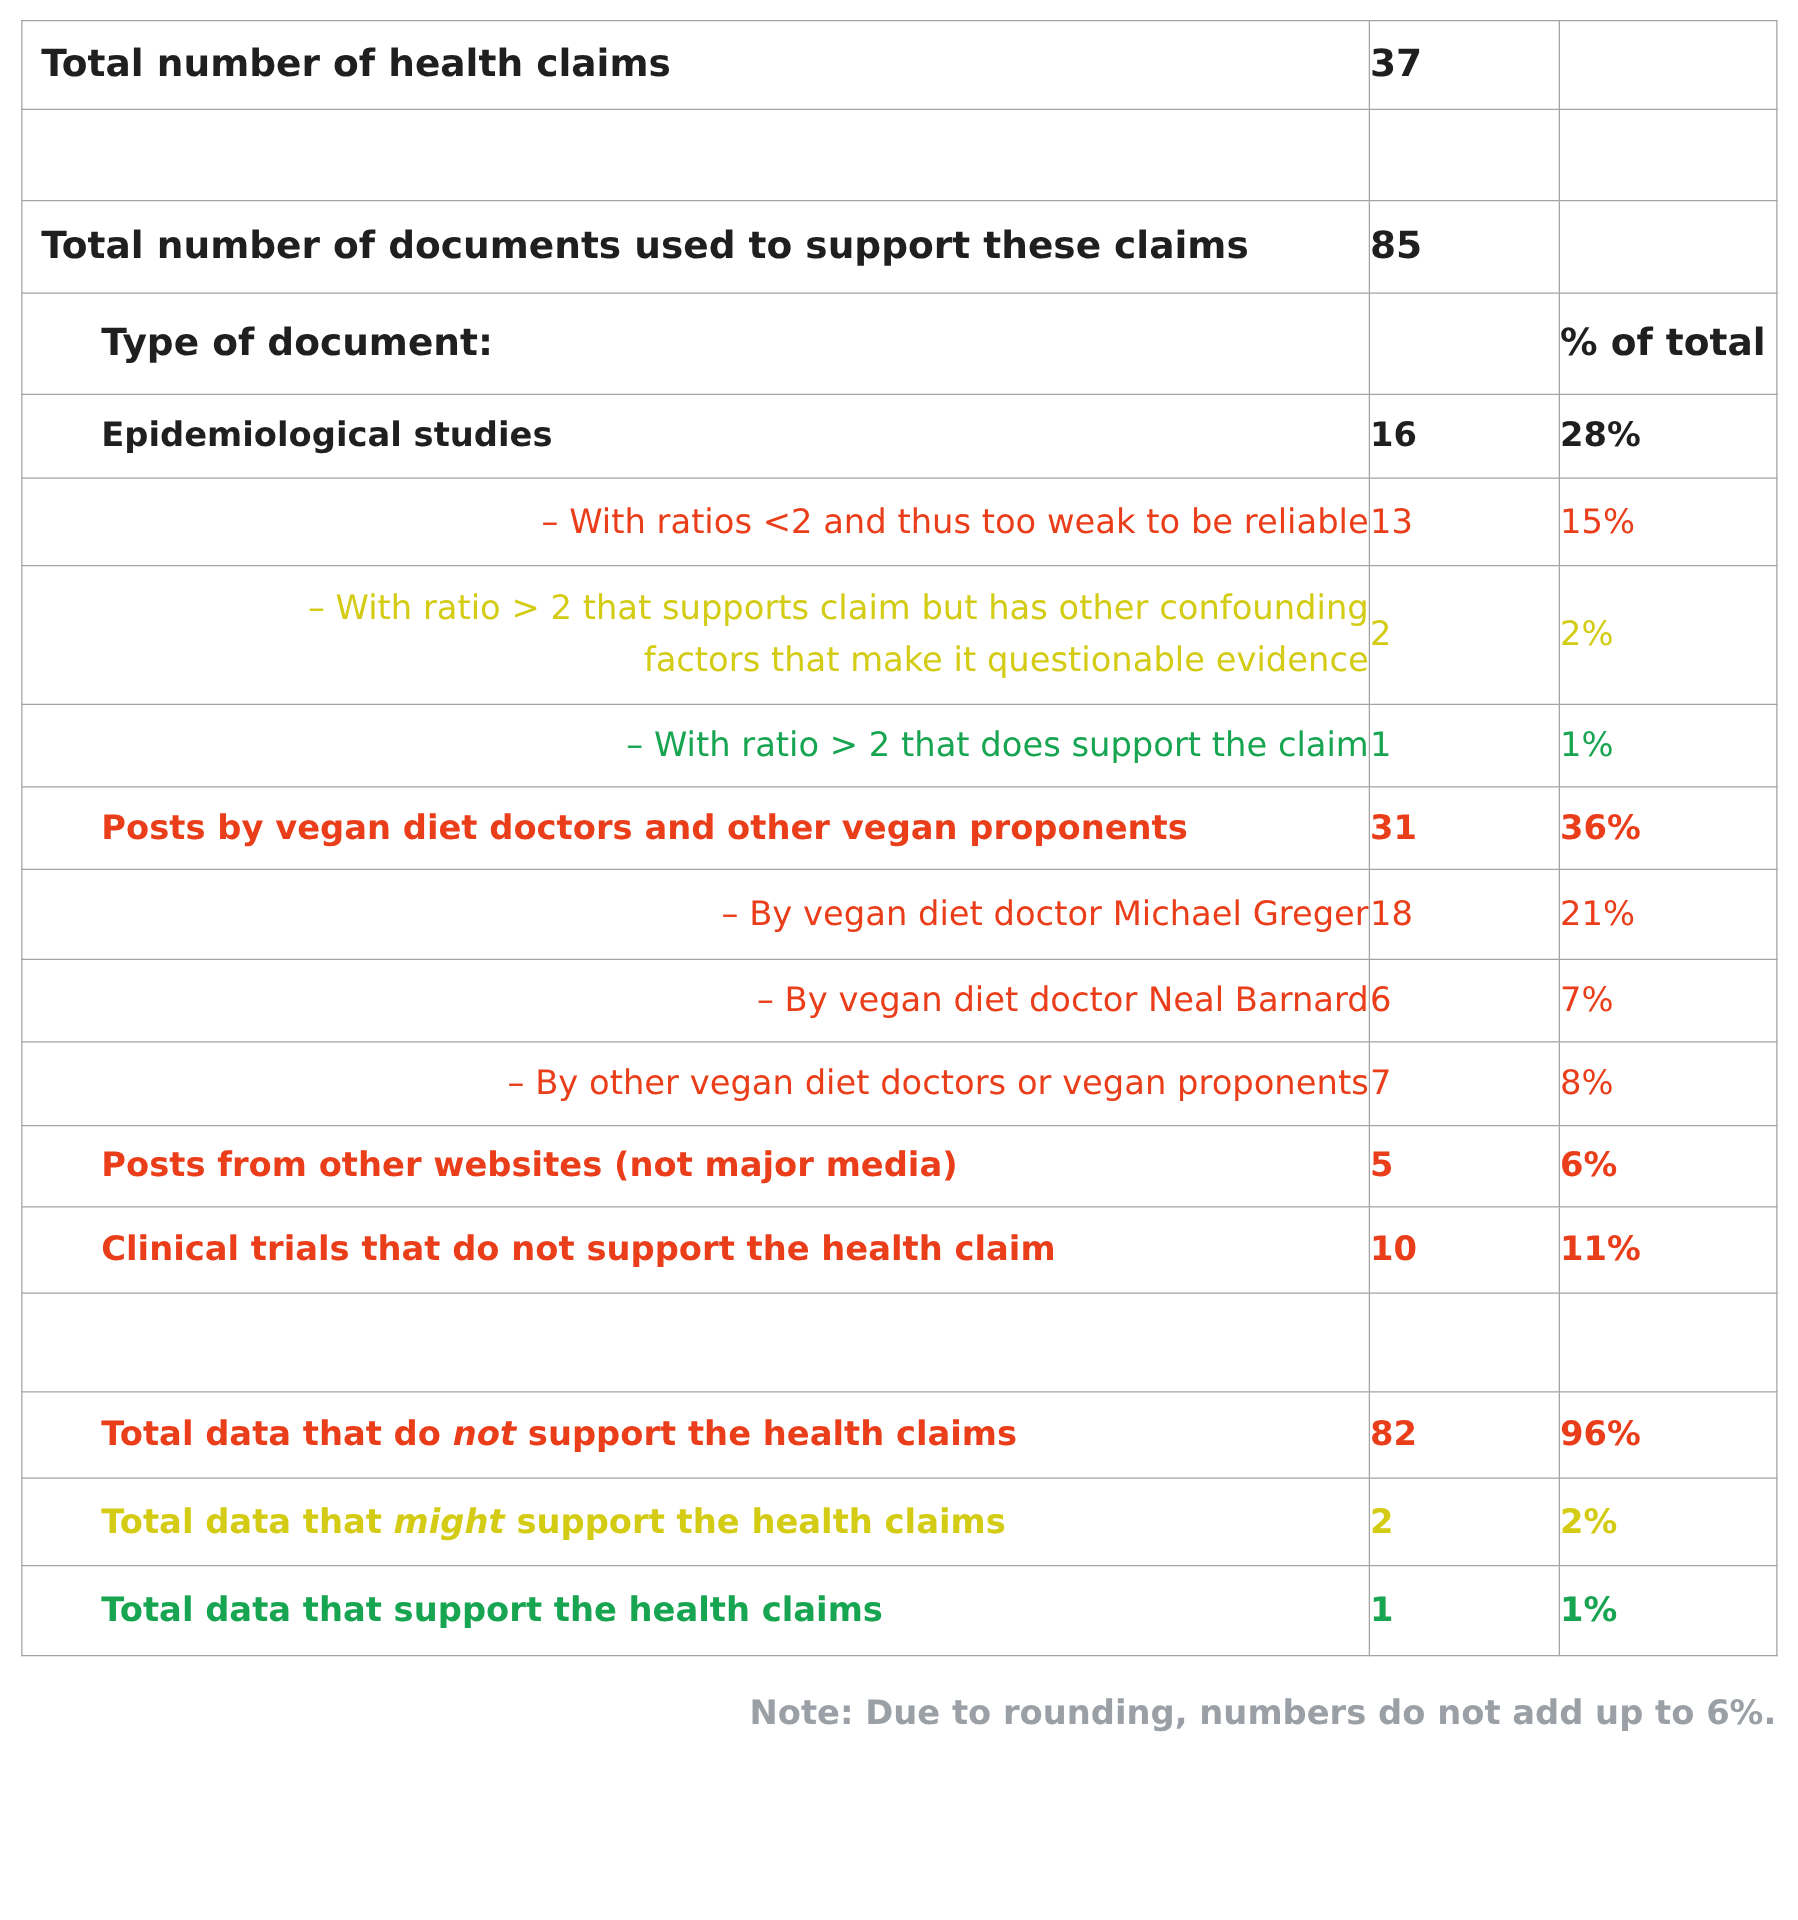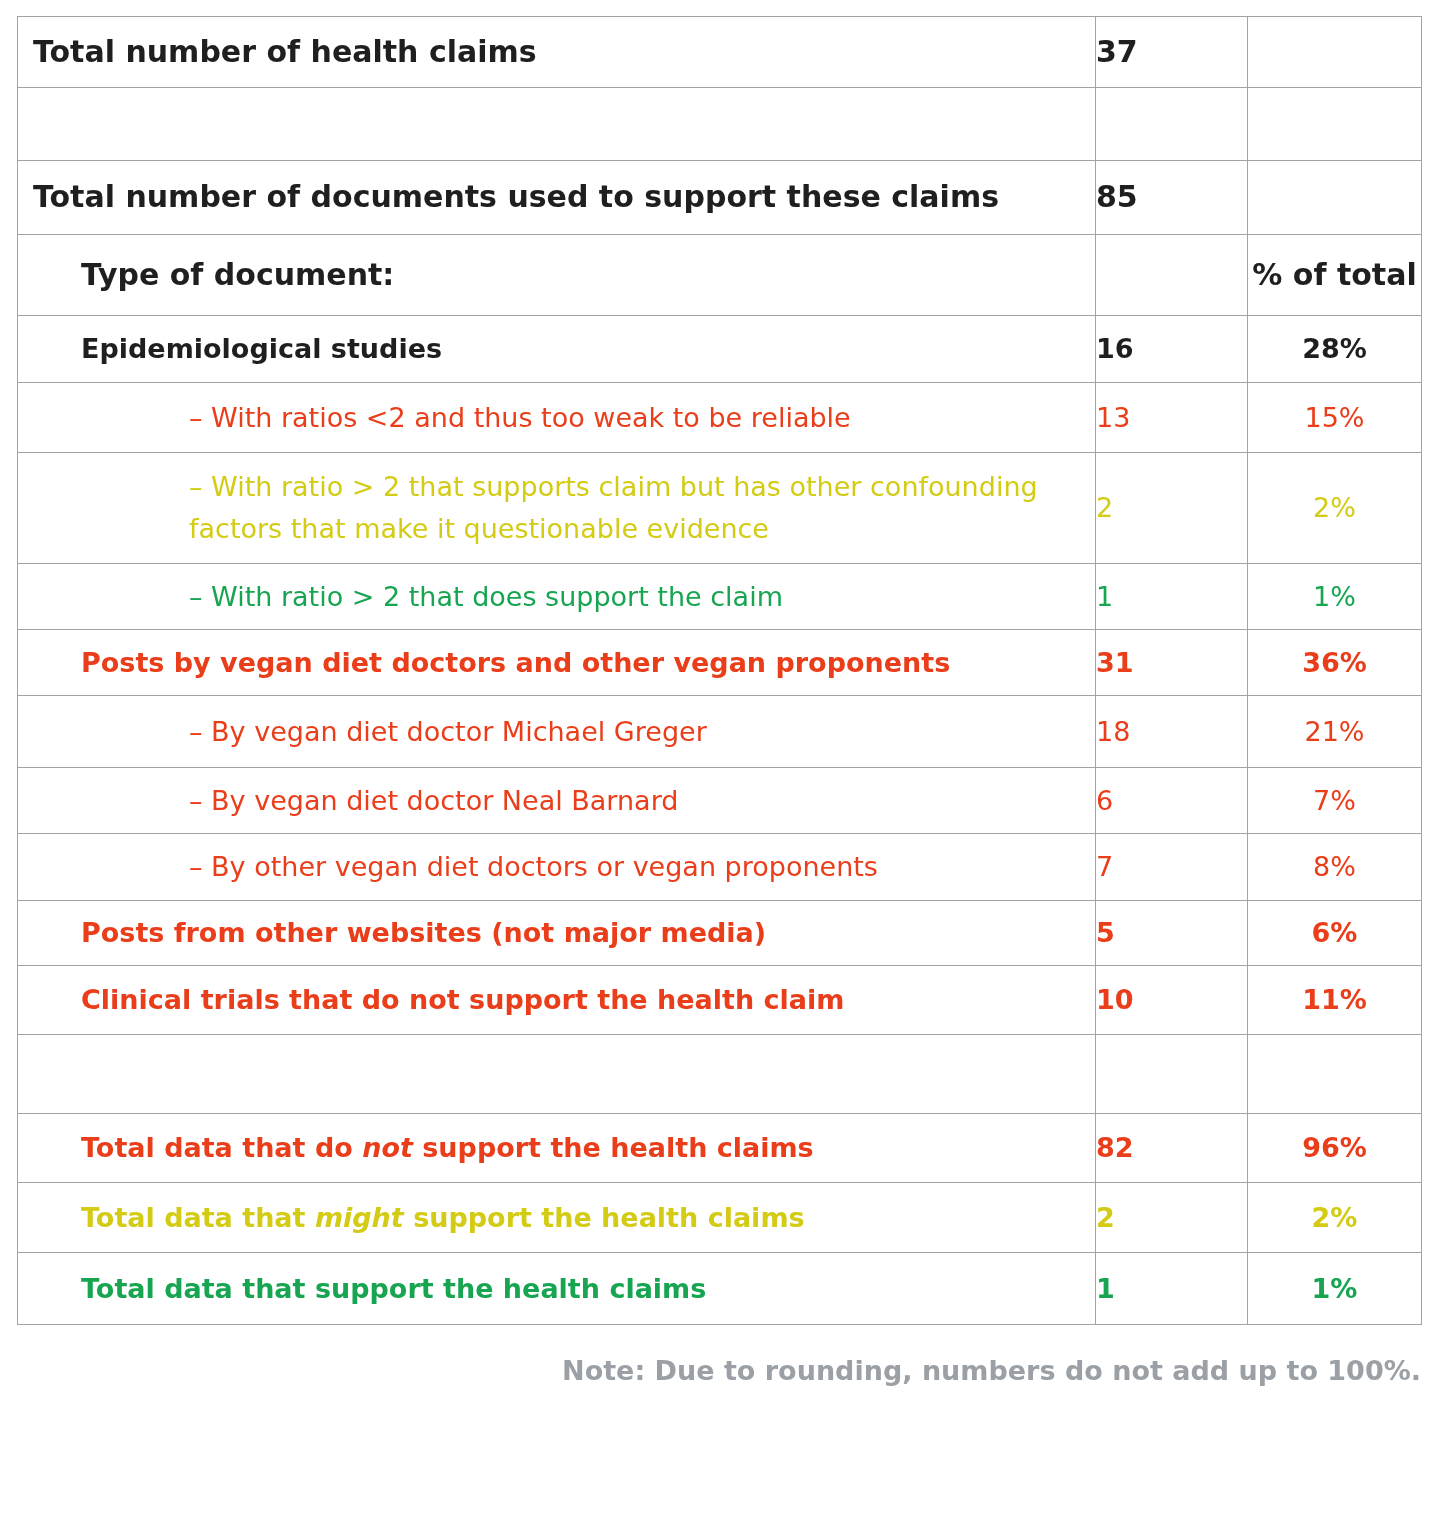--- a/index.html
+++ b/index.html
@@ -26,26 +26,26 @@
   table.claims td {
     border: 1px solid #a3a3a3;
     vertical-align: middle;
     font-size: 27px;
     line-height: 1.55;
     padding: 6px 0;
     overflow: hidden;
   }
   td.label { padding-right: 40px; }
   td.val   { padding-left: 12px; }
-  td.pct   { padding-left: 15px; padding-right: 6px; text-align: center; }
+  td.pct   { padding-left: 15px; padding-right: 6px; }
 
   
   tr.lvl0 > td.label { padding-left: 15px; }
   tr.lvl1 > td.label { padding-left: 63px; }
-  tr.lvl2 > td.label { padding-left: 171px; }
+  tr.lvl2 > td.label { padding-left: 171px; text-align: right; }
 
   
   tr.big > td { font-size: 30px; }
   tr.bold > td { font-weight: 700; }
   tr.sub > td { font-weight: 400; }
 
   
   tr.black > td { color: #1f1f1f; }
   tr.red    > td { color: #ea3d1a; }
   tr.yellow > td { color: #d3cb14; }
@@ -164,14 +164,14 @@
         <td class="pct">2%</td>
       </tr>
       <tr class="lvl1 bold green" style="height:72px">
         <td class="label">Total data that support the health claims</td>
         <td class="val">1</td>
         <td class="pct">1%</td>
       </tr>
     </tbody>
   </table>
 
-  <div class="note">Note: Due to rounding, numbers do not add up to 100%.</div>
+  <div class="note">Note: Due to rounding, numbers do not add up to 6%.</div>
 </div>
 
 </body></html>

